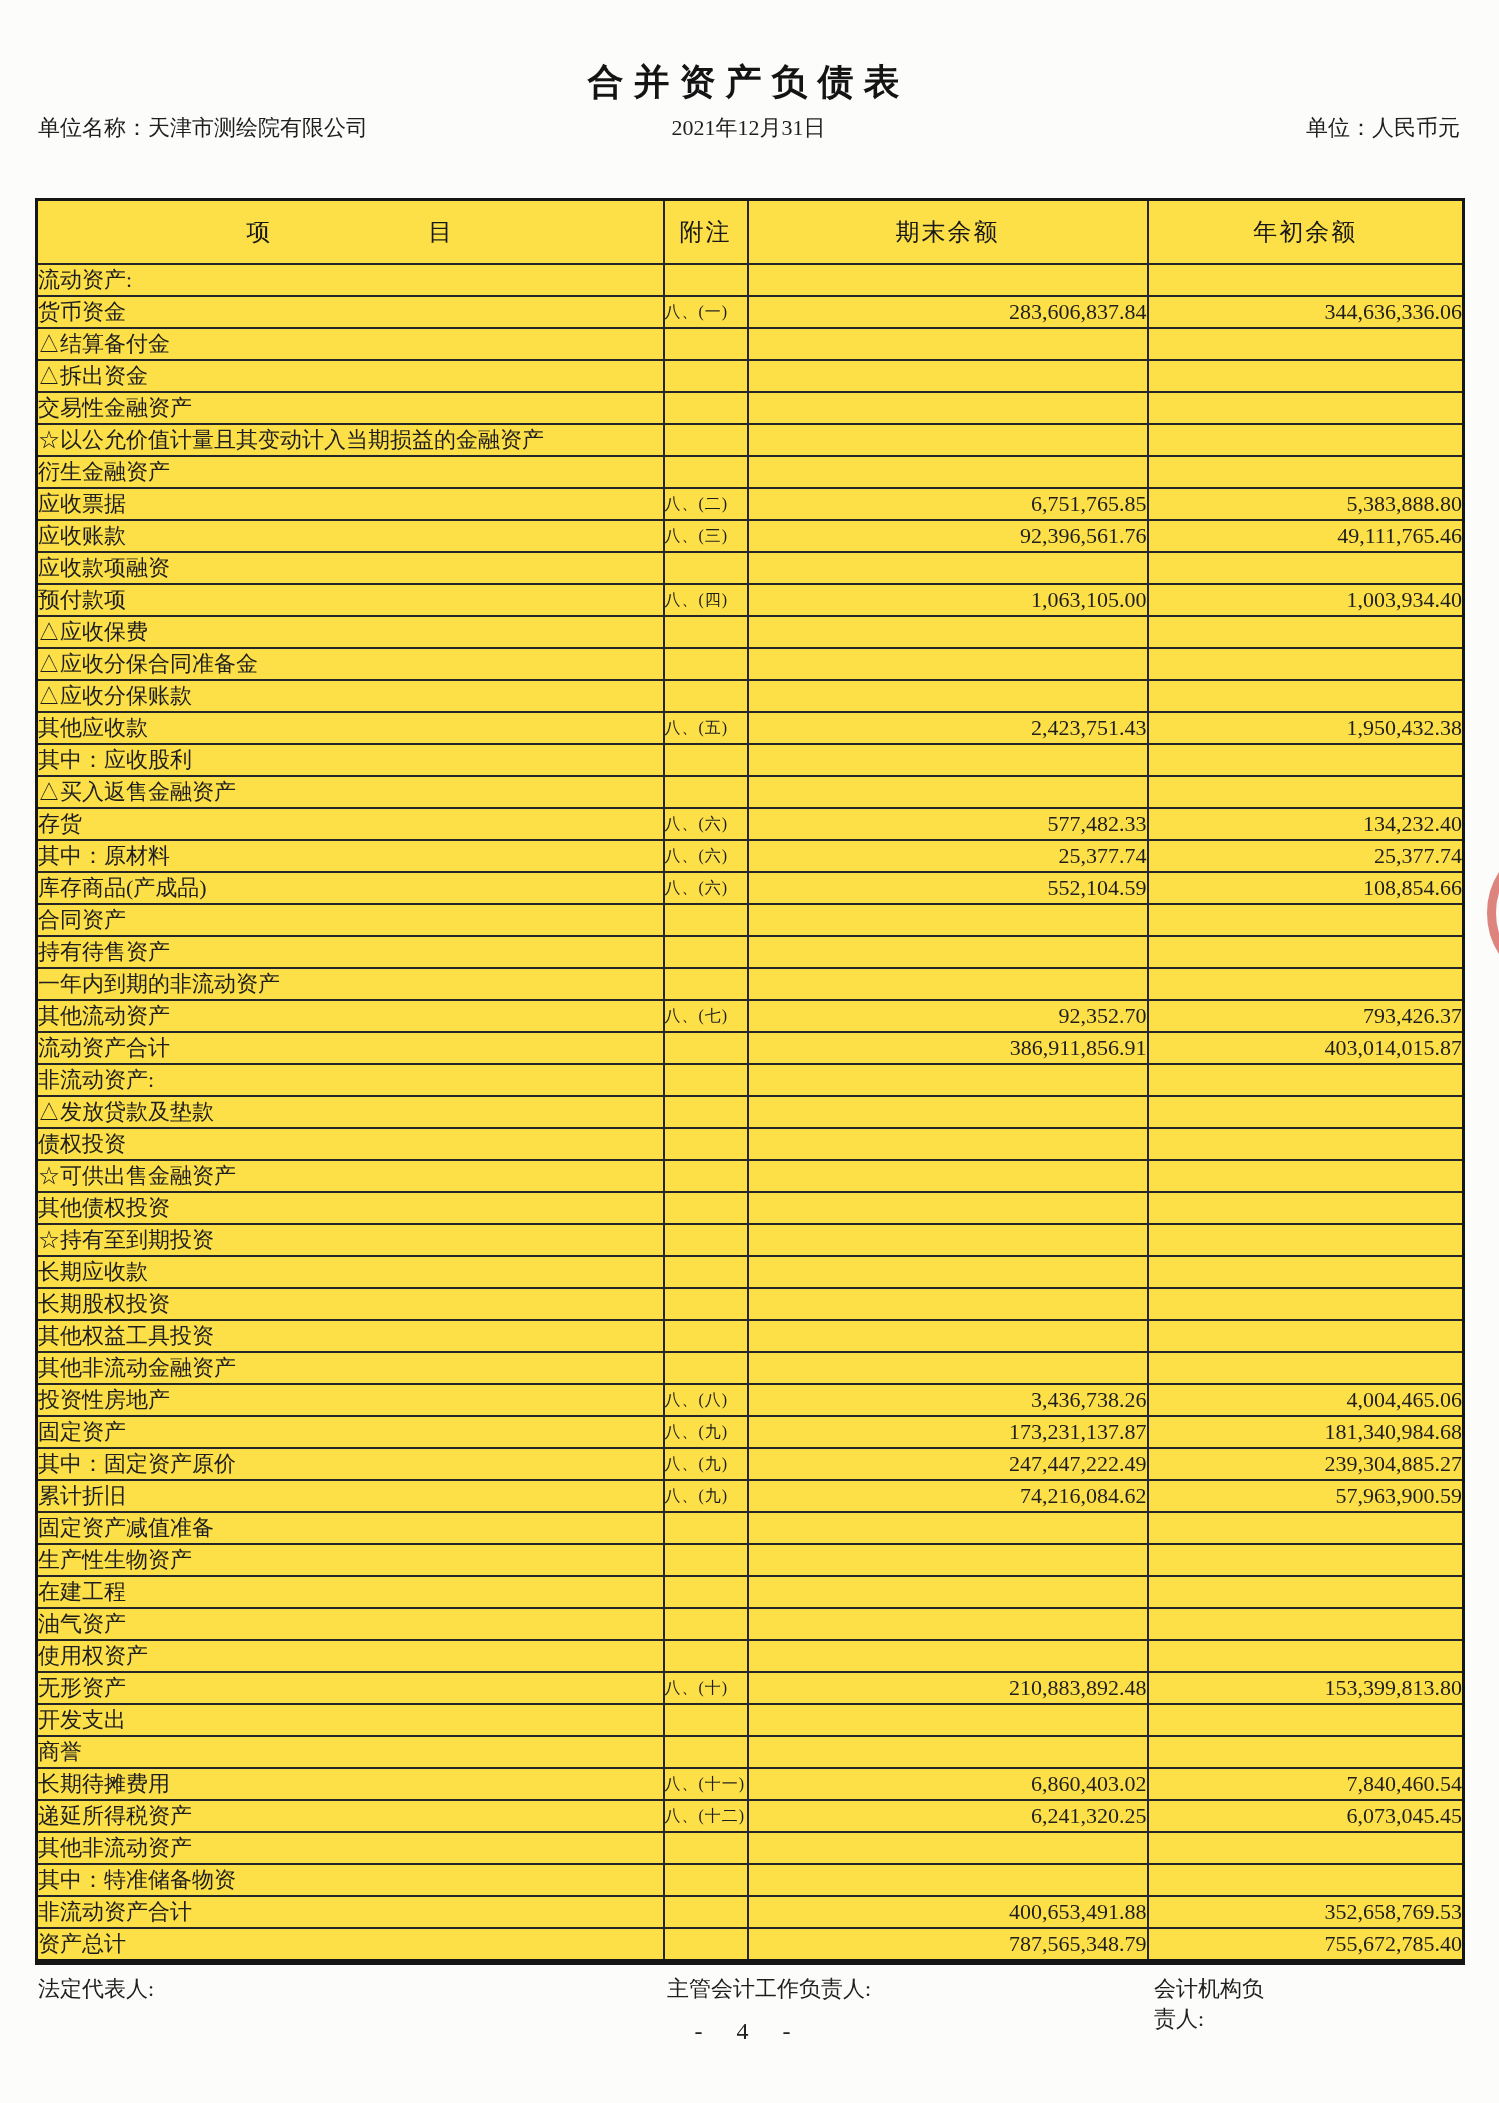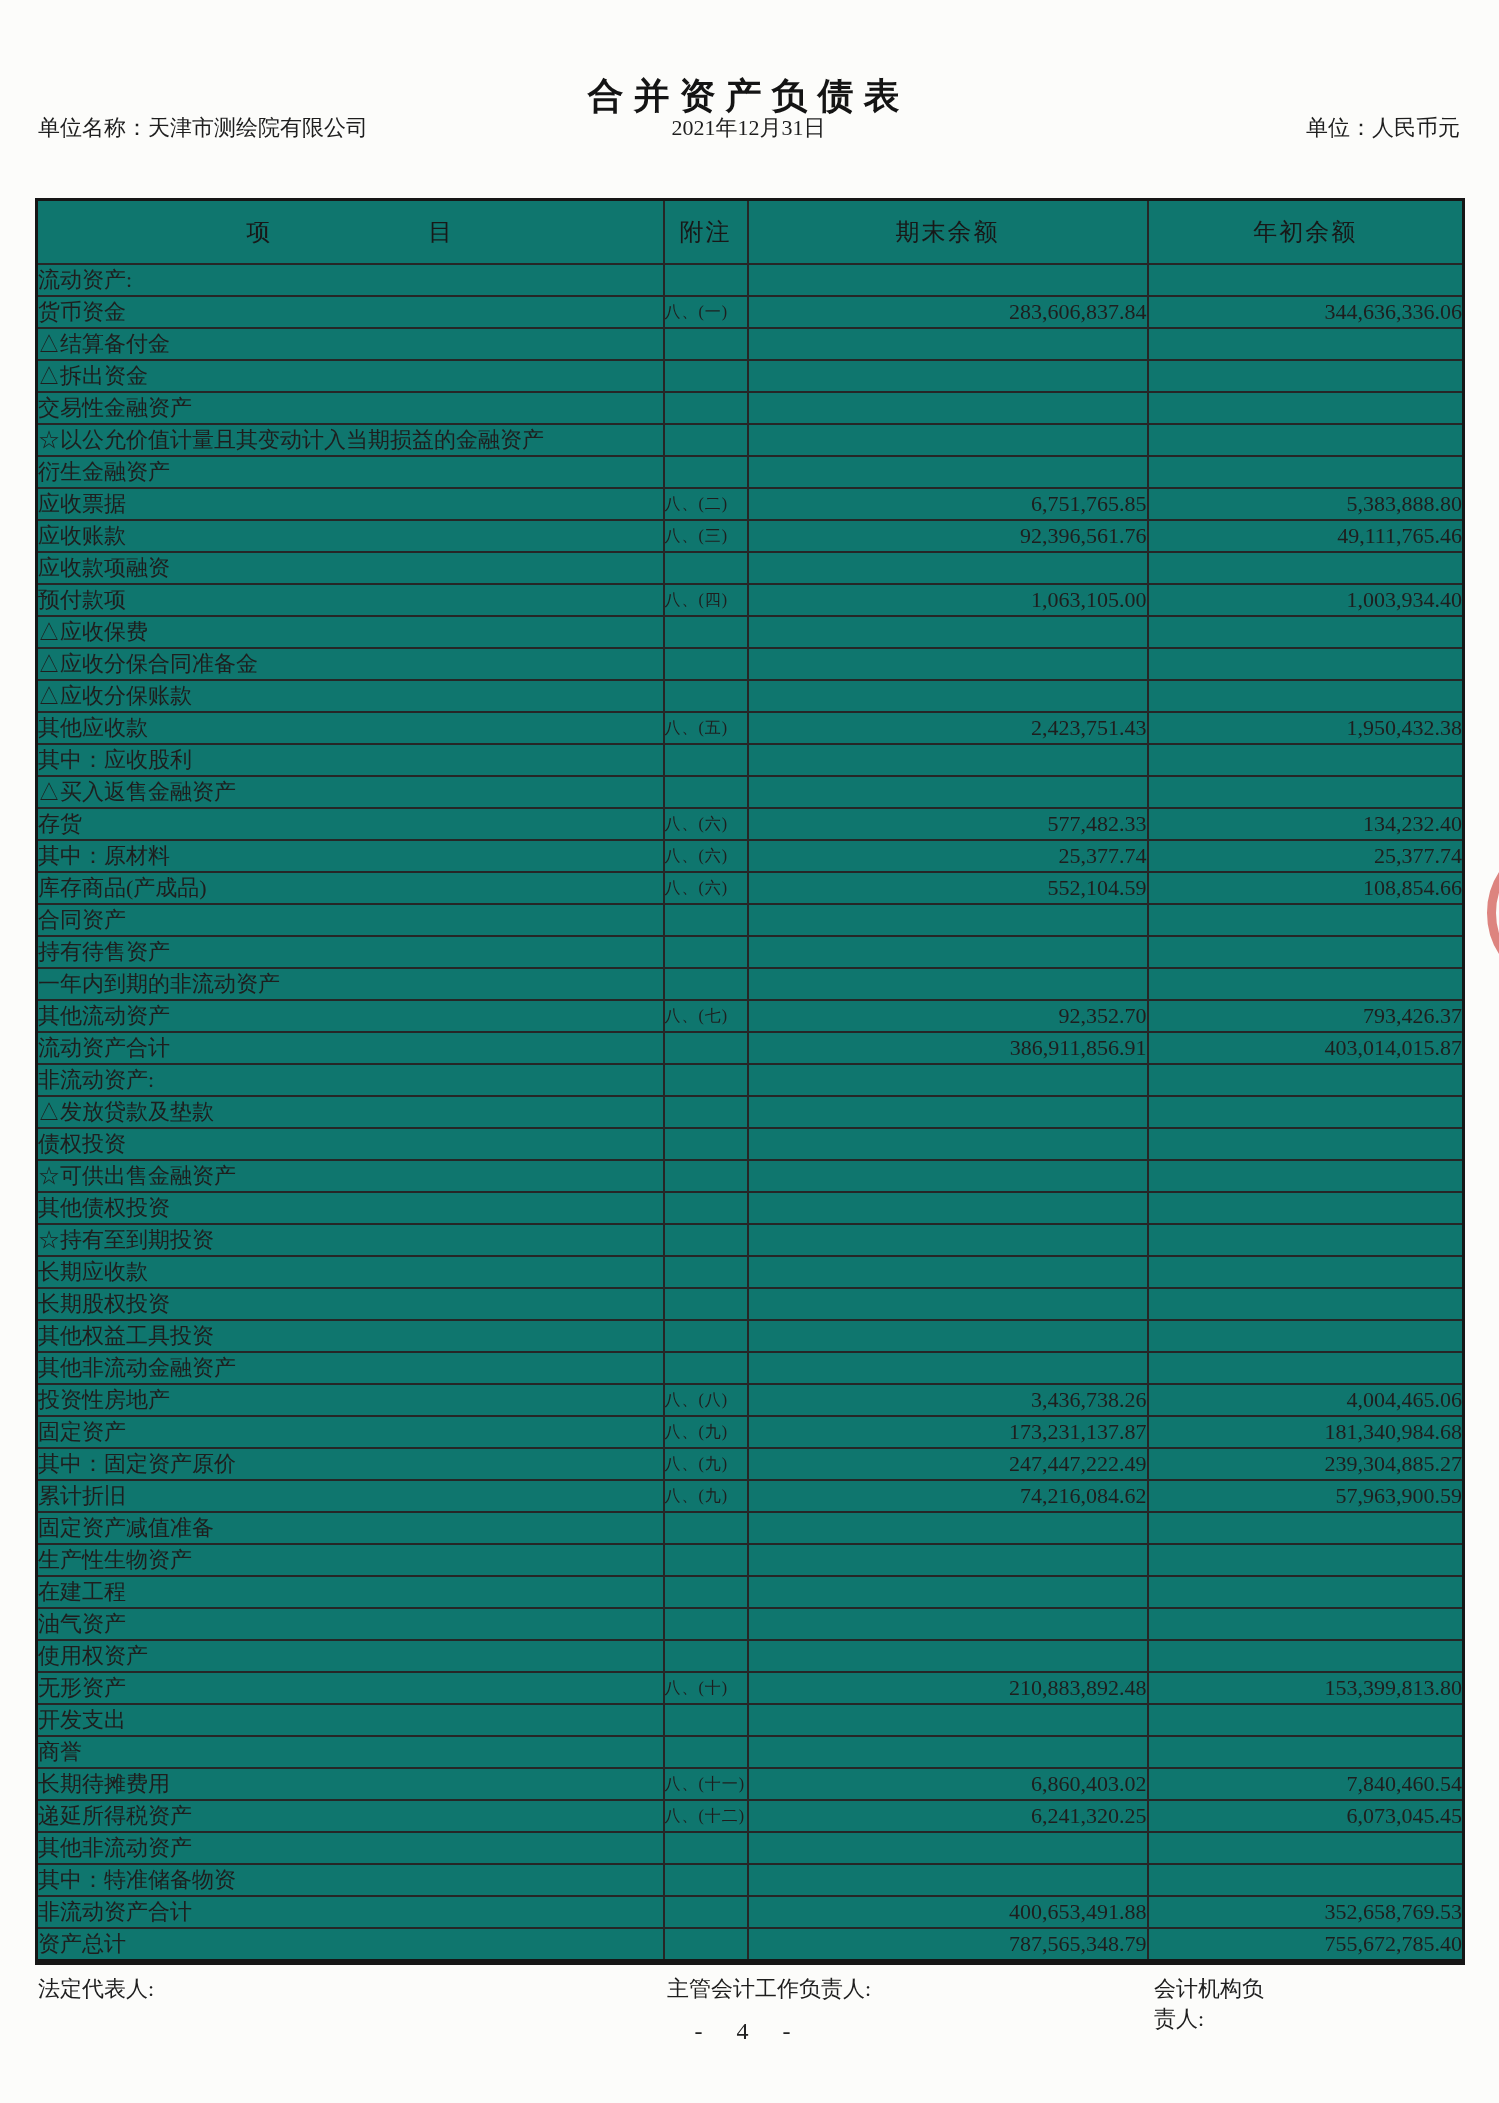--- a/index.html
+++ b/index.html
@@ -6,36 +6,36 @@
   .page {
     position:relative;
     width:1499px; height:2103px;
     margin:0 auto;
     background:#fcfcfa;
     overflow:hidden;
     font-family:"Liberation Serif", serif;
     color:#1e1e1e;
   }
   .title {
-    position:absolute; top:72px; left:35px; width:1427px;
+    position:absolute; top:58px; left:35px; width:1427px;
     text-align:center;
     font-size:36px; font-weight:bold; letter-spacing:10px;
     color:#141414;
   }
   .meta { position:absolute; top:113px; left:35px; width:1427px; height:30px; font-size:22px; }
   .meta .company { position:absolute; left:3px; top:0; }
   .meta .date { position:absolute; left:0; right:0; top:0; text-align:center; }
   .meta .unit { position:absolute; right:2px; top:0; }
 
   table.sheet {
     position:absolute; top:198px; left:35px;
     width:1427px;
     border-collapse:collapse; table-layout:fixed;
     font-size:22px;
-    background:#0f766e;
+    background:#fde047;
   }
   table.sheet { border:3px solid #161616; border-bottom-width:6px; }
   table.sheet th, table.sheet td {
     border:2px solid #262626;
     padding:0;
     overflow:hidden; white-space:nowrap;
     box-sizing:border-box;
     font-weight:normal;
     vertical-align:middle;
   }

